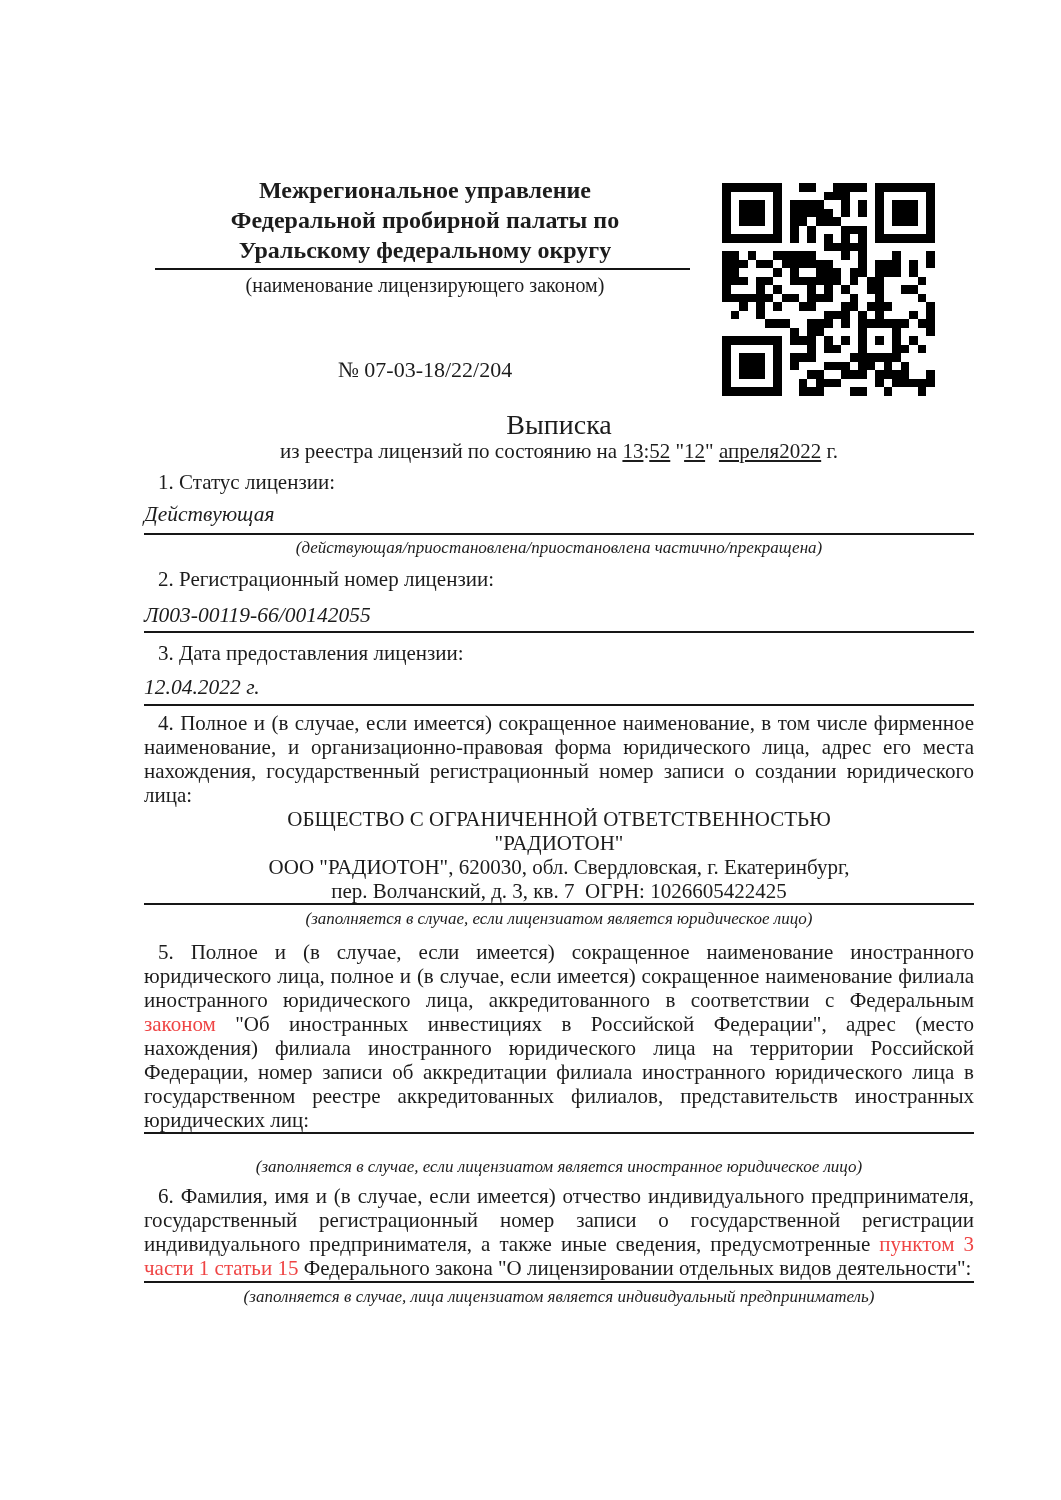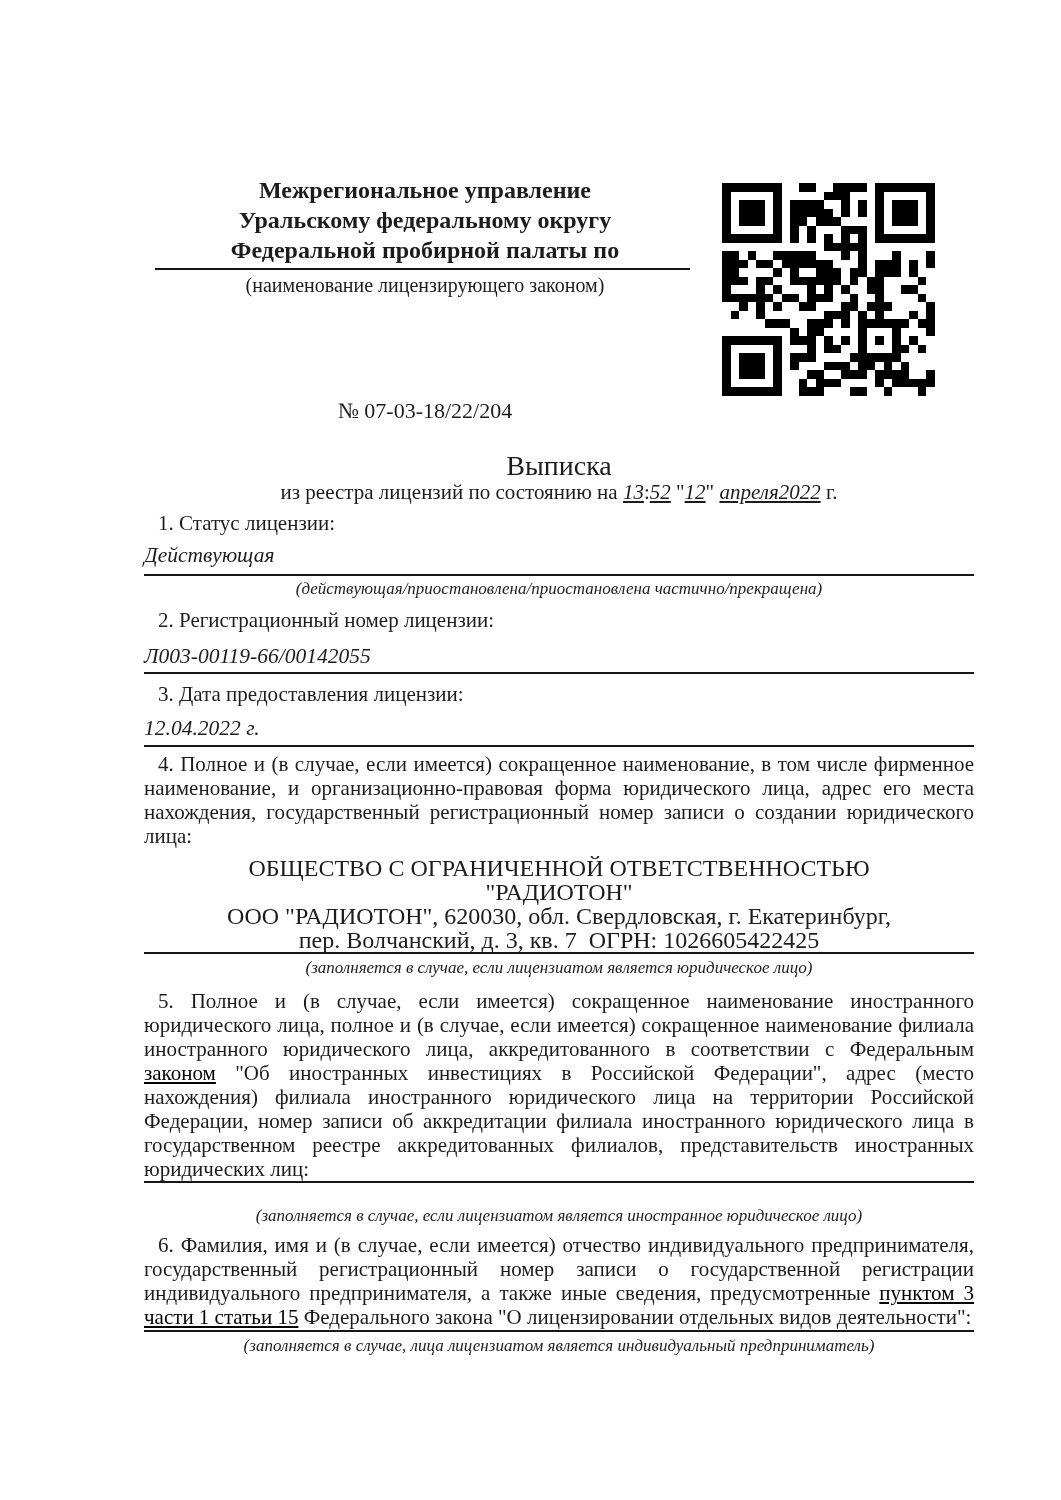--- a/index.html
+++ b/index.html
@@ -11,47 +11,47 @@
     background:#ffffff;
     color:#1c1c1c;
     font-family:"Liberation Serif","DejaVu Serif",serif;
     overflow:hidden;
   }
   .header-left{width:562px;text-align:center;}
   .org-name{font-weight:bold;font-size:24px;line-height:30px;}
   .header-underline{border-top:2px solid #141414;margin:3px 16px 0 11px;height:0;}
   .org-caption{font-size:20px;line-height:26px;margin-top:2px;}
   .qr{position:absolute;left:722px;top:183px;width:213px;height:213px;}
-  .doc-number{width:562px;text-align:center;font-size:22px;line-height:26px;margin-top:100px;}
+  .doc-number{width:562px;text-align:center;font-size:22px;line-height:26px;margin-top:59px;}
   .title{ text-align:center;font-size:28px;line-height:26px;margin-top:29px;}
   .subtitle{text-align:center;font-size:21px;line-height:26px;}
   .item-label{font-size:21px;line-height:27px;text-indent:14px;}
   .m5{margin-top:5px;} .m7{margin-top:7px;} .m9{margin-top:9px;}
   .value{font-size:21.5px;line-height:27px;font-style:italic;text-align:left;}
   .rule{border-top:2px solid #161616;height:0;}
   .r5{margin-top:5px;} .r2{margin-top:2px;} .r3{margin-top:3px;} .r0{margin-top:0;} .r1{margin-top:1px;}
   .note{font-size:17px;line-height:22px;font-style:italic;text-align:center;}
   .n2{margin-top:2px;} .n3{margin-top:3px;} .n5{margin-top:22px;}
   .para{font-size:21px;line-height:24px;text-align:justify;text-indent:14px;}
   .p7{margin-top:5px;} .p10{margin-top:10px;} .p6{margin-top:6px;}
-  .org-lines{font-size:24px;line-height:24px;text-align:center;margin-top:8px;}
-  .filled{font-style:italic;text-decoration:underline;}
-  .link{color:#000000;text-decoration:underline;cursor:pointer;}
+  .org-lines{font-size:21px;line-height:24px;text-align:center;margin-top:0;}
+  .filled{text-decoration:underline;}
+  .link{color:#ef4444;cursor:pointer;}
 </style>
 </head>
 <body>
 
 <div class="page">
 
   <div class="header-row">
     <div class="header-left">
       <div class="org-name">
         <div>Межрегиональное управление</div>
+        <div>Федеральной пробирной палаты по</div>
         <div>Уральскому федеральному округу</div>
-        <div>Федеральной пробирной палаты по</div>
       </div>
       <div class="header-underline"></div>
       <div class="org-caption">(наименование лицензирующего законом)</div>
     </div>
     <svg class="qr" id="qr" viewBox="0 0 25 25" shape-rendering="crispEdges">
         <path d="M0 0h1v1h-1zM1 0h1v1h-1zM2 0h1v1h-1zM3 0h1v1h-1zM4 0h1v1h-1zM5 0h1v1h-1zM6 0h1v1h-1zM9 0h1v1h-1zM10 0h1v1h-1zM13 0h1v1h-1zM14 0h1v1h-1zM15 0h1v1h-1zM16 0h1v1h-1zM18 0h1v1h-1zM19 0h1v1h-1zM20 0h1v1h-1zM21 0h1v1h-1zM22 0h1v1h-1zM23 0h1v1h-1zM24 0h1v1h-1zM0 1h1v1h-1zM6 1h1v1h-1zM12 1h1v1h-1zM13 1h1v1h-1zM14 1h1v1h-1zM18 1h1v1h-1zM24 1h1v1h-1zM0 2h1v1h-1zM2 2h1v1h-1zM3 2h1v1h-1zM4 2h1v1h-1zM6 2h1v1h-1zM8 2h1v1h-1zM9 2h1v1h-1zM10 2h1v1h-1zM11 2h1v1h-1zM14 2h1v1h-1zM16 2h1v1h-1zM18 2h1v1h-1zM20 2h1v1h-1zM21 2h1v1h-1zM22 2h1v1h-1zM24 2h1v1h-1zM0 3h1v1h-1zM2 3h1v1h-1zM3 3h1v1h-1zM4 3h1v1h-1zM6 3h1v1h-1zM8 3h1v1h-1zM9 3h1v1h-1zM10 3h1v1h-1zM11 3h1v1h-1zM12 3h1v1h-1zM14 3h1v1h-1zM16 3h1v1h-1zM18 3h1v1h-1zM20 3h1v1h-1zM21 3h1v1h-1zM22 3h1v1h-1zM24 3h1v1h-1zM0 4h1v1h-1zM2 4h1v1h-1zM3 4h1v1h-1zM4 4h1v1h-1zM6 4h1v1h-1zM8 4h1v1h-1zM9 4h1v1h-1zM11 4h1v1h-1zM12 4h1v1h-1zM13 4h1v1h-1zM18 4h1v1h-1zM20 4h1v1h-1zM21 4h1v1h-1zM22 4h1v1h-1zM24 4h1v1h-1zM0 5h1v1h-1zM6 5h1v1h-1zM8 5h1v1h-1zM10 5h1v1h-1zM14 5h1v1h-1zM15 5h1v1h-1zM16 5h1v1h-1zM18 5h1v1h-1zM24 5h1v1h-1zM0 6h1v1h-1zM1 6h1v1h-1zM2 6h1v1h-1zM3 6h1v1h-1zM4 6h1v1h-1zM5 6h1v1h-1zM6 6h1v1h-1zM8 6h1v1h-1zM10 6h1v1h-1zM12 6h1v1h-1zM14 6h1v1h-1zM16 6h1v1h-1zM18 6h1v1h-1zM19 6h1v1h-1zM20 6h1v1h-1zM21 6h1v1h-1zM22 6h1v1h-1zM23 6h1v1h-1zM24 6h1v1h-1zM12 7h1v1h-1zM13 7h1v1h-1zM14 7h1v1h-1zM15 7h1v1h-1zM16 7h1v1h-1zM0 8h1v1h-1zM1 8h1v1h-1zM3 8h1v1h-1zM6 8h1v1h-1zM7 8h1v1h-1zM8 8h1v1h-1zM9 8h1v1h-1zM10 8h1v1h-1zM14 8h1v1h-1zM16 8h1v1h-1zM20 8h1v1h-1zM24 8h1v1h-1zM0 9h1v1h-1zM1 9h1v1h-1zM2 9h1v1h-1zM4 9h1v1h-1zM5 9h1v1h-1zM7 9h1v1h-1zM8 9h1v1h-1zM9 9h1v1h-1zM10 9h1v1h-1zM11 9h1v1h-1zM12 9h1v1h-1zM16 9h1v1h-1zM18 9h1v1h-1zM19 9h1v1h-1zM20 9h1v1h-1zM22 9h1v1h-1zM24 9h1v1h-1zM0 10h1v1h-1zM1 10h1v1h-1zM6 10h1v1h-1zM8 10h1v1h-1zM11 10h1v1h-1zM12 10h1v1h-1zM13 10h1v1h-1zM15 10h1v1h-1zM16 10h1v1h-1zM18 10h1v1h-1zM19 10h1v1h-1zM20 10h1v1h-1zM22 10h1v1h-1zM0 11h1v1h-1zM1 11h1v1h-1zM2 11h1v1h-1zM4 11h1v1h-1zM5 11h1v1h-1zM8 11h1v1h-1zM9 11h1v1h-1zM10 11h1v1h-1zM11 11h1v1h-1zM12 11h1v1h-1zM13 11h1v1h-1zM15 11h1v1h-1zM17 11h1v1h-1zM18 11h1v1h-1zM23 11h1v1h-1zM0 12h1v1h-1zM4 12h1v1h-1zM6 12h1v1h-1zM10 12h1v1h-1zM12 12h1v1h-1zM14 12h1v1h-1zM17 12h1v1h-1zM18 12h1v1h-1zM21 12h1v1h-1zM22 12h1v1h-1zM0 13h1v1h-1zM1 13h1v1h-1zM2 13h1v1h-1zM3 13h1v1h-1zM4 13h1v1h-1zM5 13h1v1h-1zM7 13h1v1h-1zM8 13h1v1h-1zM10 13h1v1h-1zM11 13h1v1h-1zM12 13h1v1h-1zM15 13h1v1h-1zM18 13h1v1h-1zM23 13h1v1h-1zM2 14h1v1h-1zM4 14h1v1h-1zM6 14h1v1h-1zM9 14h1v1h-1zM10 14h1v1h-1zM14 14h1v1h-1zM15 14h1v1h-1zM17 14h1v1h-1zM18 14h1v1h-1zM19 14h1v1h-1zM24 14h1v1h-1zM1 15h1v1h-1zM4 15h1v1h-1zM12 15h1v1h-1zM13 15h1v1h-1zM14 15h1v1h-1zM16 15h1v1h-1zM18 15h1v1h-1zM22 15h1v1h-1zM24 15h1v1h-1zM5 16h1v1h-1zM6 16h1v1h-1zM7 16h1v1h-1zM10 16h1v1h-1zM11 16h1v1h-1zM12 16h1v1h-1zM14 16h1v1h-1zM16 16h1v1h-1zM17 16h1v1h-1zM18 16h1v1h-1zM19 16h1v1h-1zM20 16h1v1h-1zM21 16h1v1h-1zM23 16h1v1h-1zM24 16h1v1h-1zM8 17h1v1h-1zM10 17h1v1h-1zM11 17h1v1h-1zM16 17h1v1h-1zM20 17h1v1h-1zM24 17h1v1h-1zM0 18h1v1h-1zM1 18h1v1h-1zM2 18h1v1h-1zM3 18h1v1h-1zM4 18h1v1h-1zM5 18h1v1h-1zM6 18h1v1h-1zM8 18h1v1h-1zM9 18h1v1h-1zM10 18h1v1h-1zM12 18h1v1h-1zM14 18h1v1h-1zM16 18h1v1h-1zM18 18h1v1h-1zM20 18h1v1h-1zM22 18h1v1h-1zM0 19h1v1h-1zM6 19h1v1h-1zM10 19h1v1h-1zM12 19h1v1h-1zM13 19h1v1h-1zM16 19h1v1h-1zM20 19h1v1h-1zM21 19h1v1h-1zM23 19h1v1h-1zM0 20h1v1h-1zM2 20h1v1h-1zM3 20h1v1h-1zM4 20h1v1h-1zM6 20h1v1h-1zM8 20h1v1h-1zM9 20h1v1h-1zM10 20h1v1h-1zM15 20h1v1h-1zM16 20h1v1h-1zM17 20h1v1h-1zM18 20h1v1h-1zM19 20h1v1h-1zM20 20h1v1h-1zM0 21h1v1h-1zM2 21h1v1h-1zM3 21h1v1h-1zM4 21h1v1h-1zM6 21h1v1h-1zM8 21h1v1h-1zM12 21h1v1h-1zM13 21h1v1h-1zM14 21h1v1h-1zM16 21h1v1h-1zM17 21h1v1h-1zM19 21h1v1h-1zM21 21h1v1h-1zM0 22h1v1h-1zM2 22h1v1h-1zM3 22h1v1h-1zM4 22h1v1h-1zM6 22h1v1h-1zM10 22h1v1h-1zM11 22h1v1h-1zM14 22h1v1h-1zM15 22h1v1h-1zM16 22h1v1h-1zM18 22h1v1h-1zM19 22h1v1h-1zM20 22h1v1h-1zM21 22h1v1h-1zM24 22h1v1h-1zM0 23h1v1h-1zM6 23h1v1h-1zM9 23h1v1h-1zM11 23h1v1h-1zM12 23h1v1h-1zM13 23h1v1h-1zM18 23h1v1h-1zM20 23h1v1h-1zM21 23h1v1h-1zM22 23h1v1h-1zM23 23h1v1h-1zM24 23h1v1h-1zM0 24h1v1h-1zM1 24h1v1h-1zM2 24h1v1h-1zM3 24h1v1h-1zM4 24h1v1h-1zM5 24h1v1h-1zM6 24h1v1h-1zM9 24h1v1h-1zM10 24h1v1h-1zM11 24h1v1h-1zM15 24h1v1h-1zM16 24h1v1h-1zM19 24h1v1h-1zM23 24h1v1h-1z" fill="#000"></path>
       </svg>
   </div>
 
   <div class="doc-number">№ 07-03-18/22/204</div>

